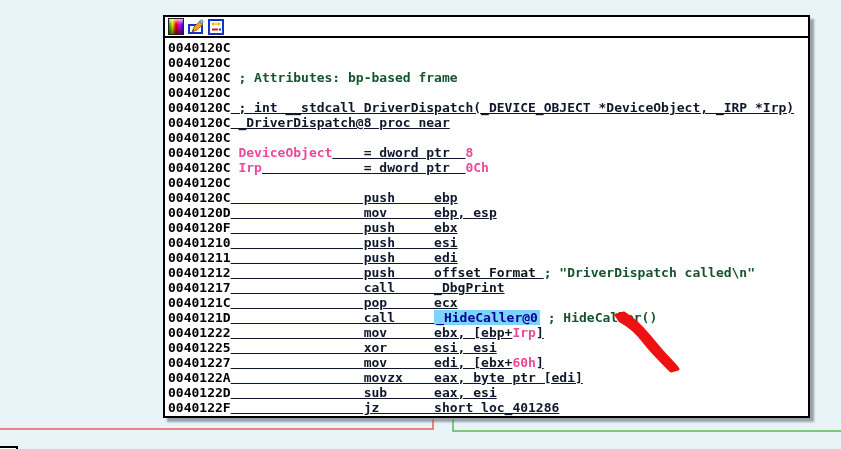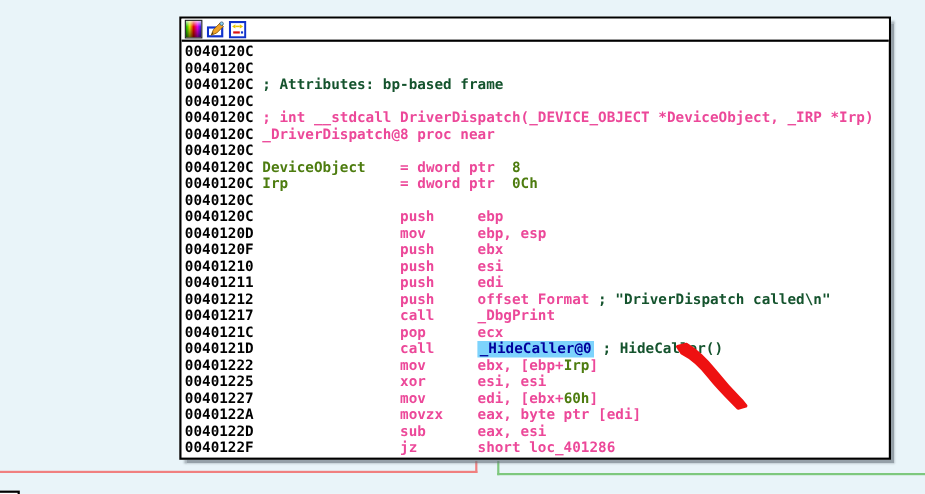--- a/index.html
+++ b/index.html
@@ -38,22 +38,22 @@
   .code{
     padding:2px 0 0 3px;
     font-weight:bold;
     font-size:13px;
     line-height:15px;
     white-space:pre;
     color:#000;
   }
   .row{height:15px;white-space:pre;}
   .addr{color:#000000;}
-  .seg-b{color:#ec4899;}
-  .seg-g{color:#4d7c0f;}
+  .seg-b{color:#0f172a;text-decoration:underline;}
+  .seg-g{color:#ec4899;}
   .seg-c{color:#14532d;}
   .seg-h{color:#00009C;background:#7dd3fc;padding:0 2px;}
   
   .edge{position:absolute;}
   .edge-red{background:#F08080;}
   .edge-green{background:#7EC87E;}
   
   .corner-node{
     position:absolute;left:-12px;top:446px;
     width:26px;height:20px;

